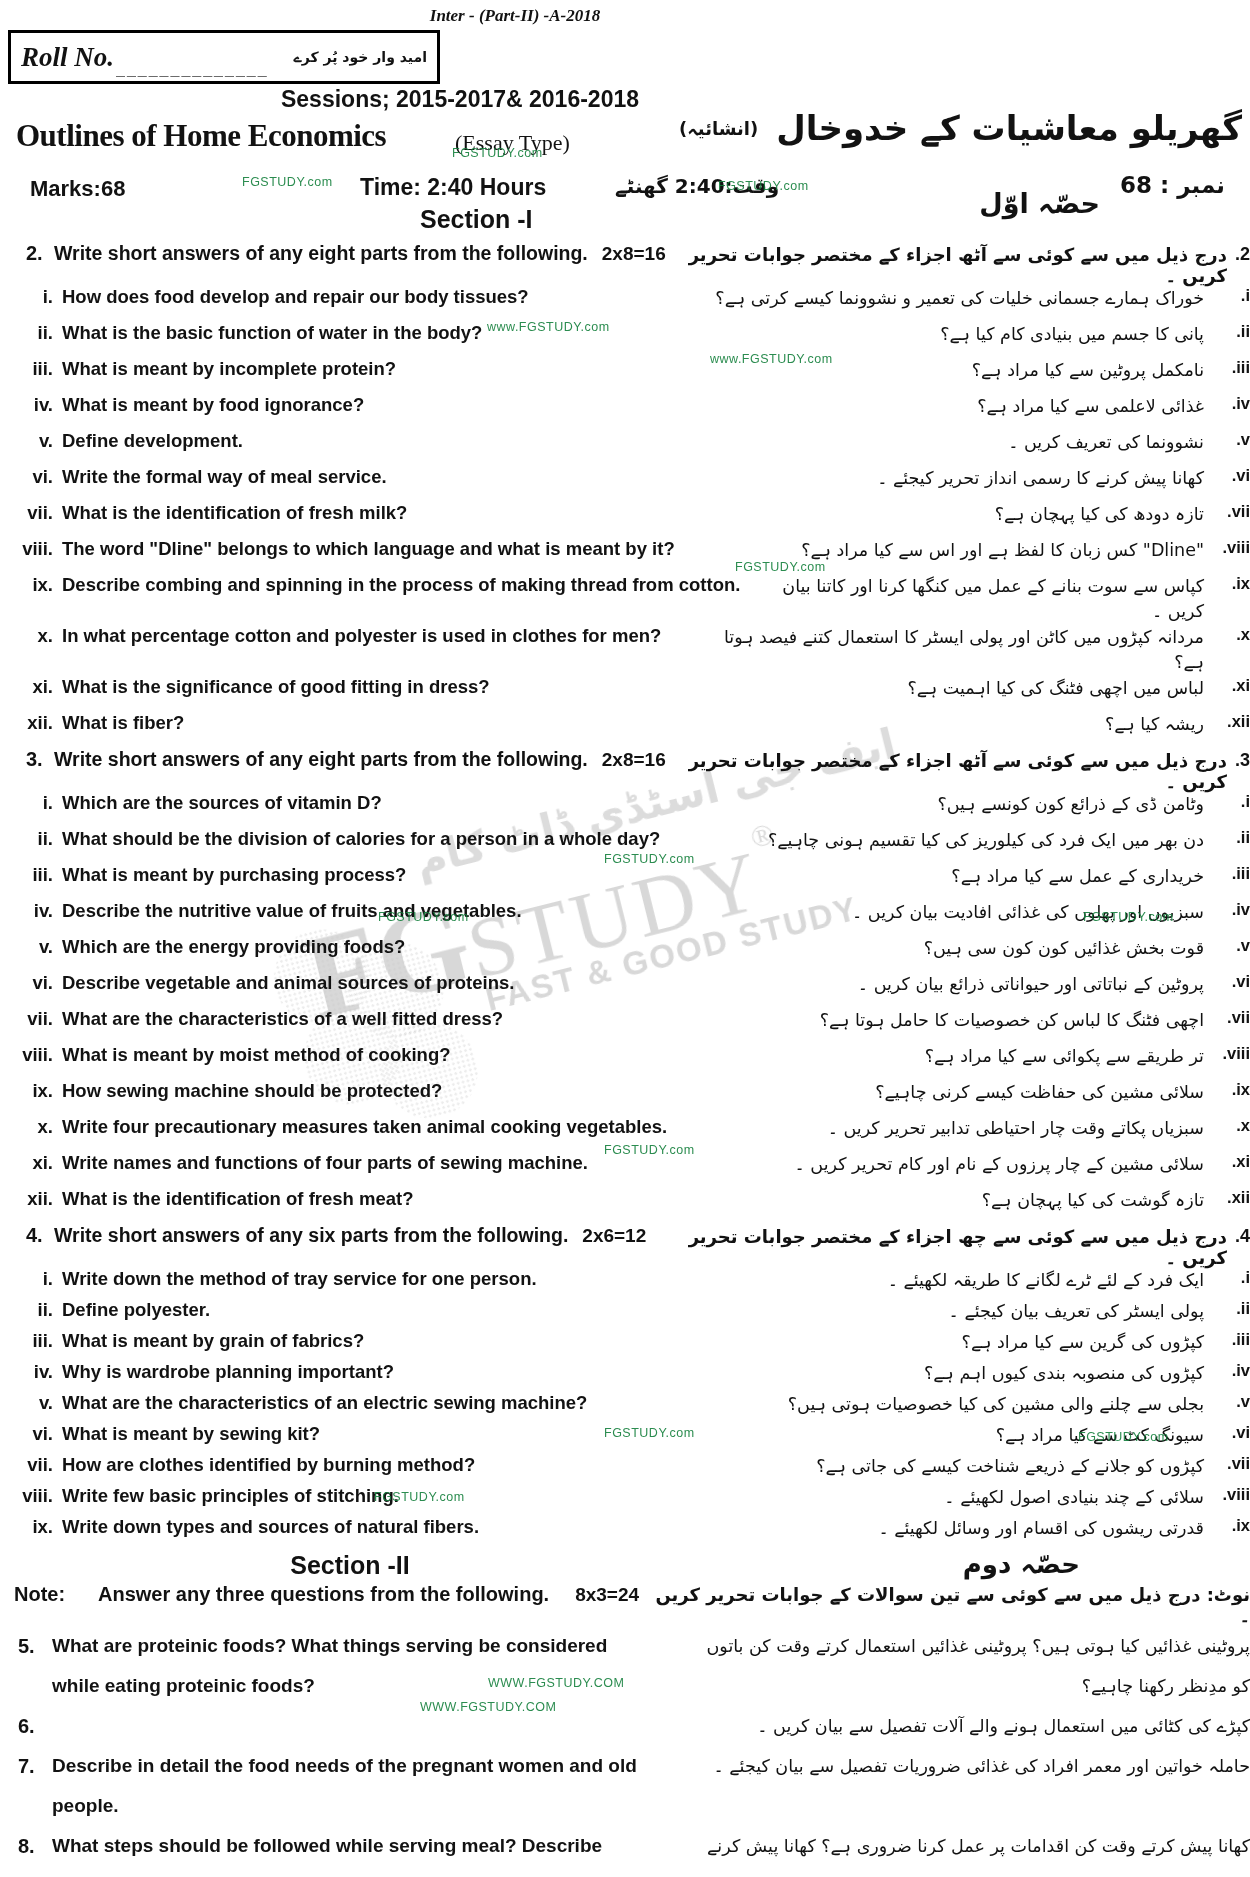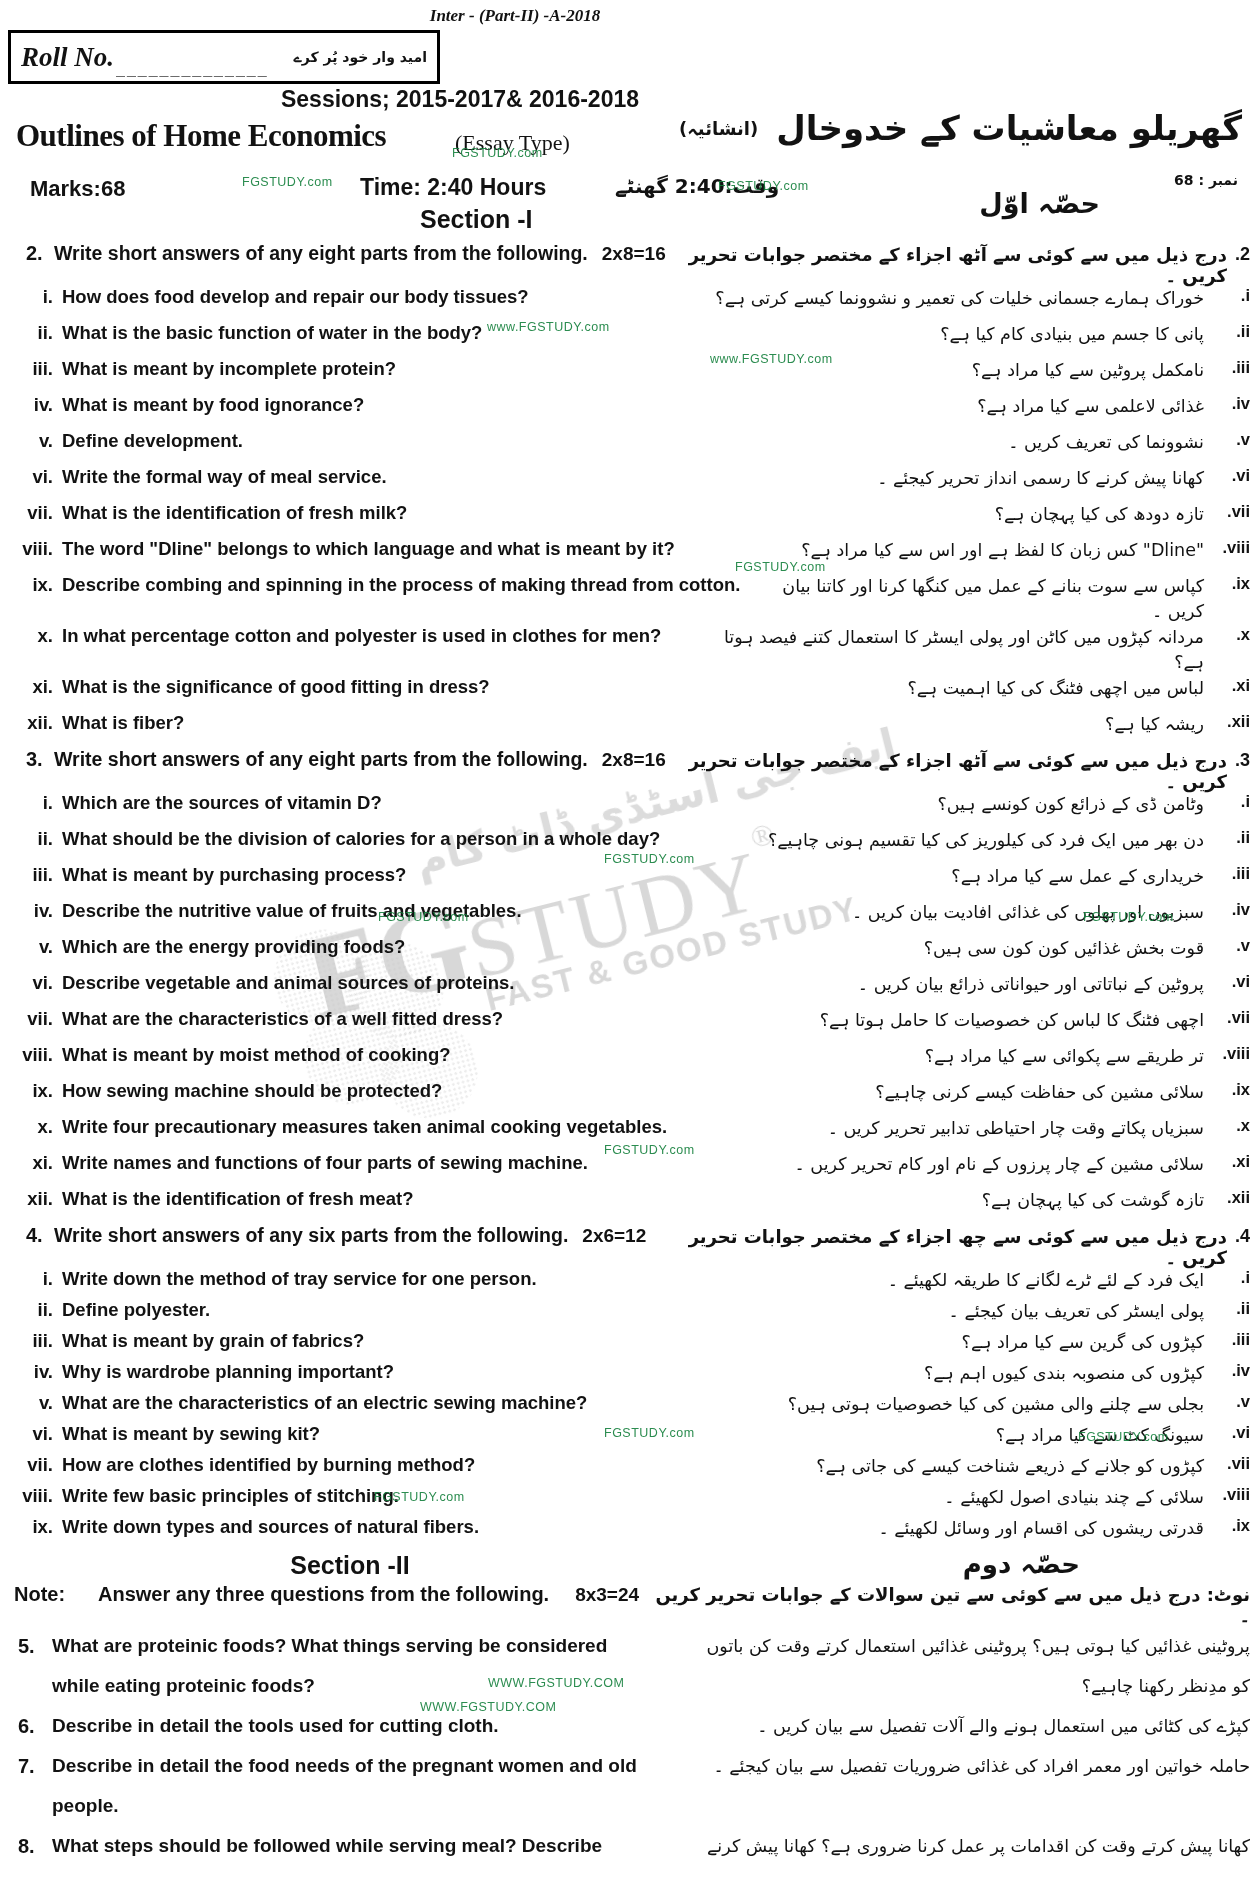--- a/index.html
+++ b/index.html
@@ -21,21 +21,21 @@
   #roll-note{font-size:14px;font-weight:bold;}
   #sessions{left:0;right:330px;top:86px;text-align:center;font-weight:bold;font-size:23px;}
   #title-en{left:16px;top:118px;font-family:"Liberation Serif",serif;font-weight:bold;font-size:31px;letter-spacing:-0.5px;}
   #type-en{left:455px;top:130px;font-family:"Liberation Serif",serif;font-size:22px;}
   #title-ur-wrap{right:8px;top:108px;display:flex;direction:rtl;align-items:center;gap:18px;}
   #title-ur{font-size:34px;font-weight:bold;}
   #type-ur{font-size:18px;font-weight:bold;}
   #marks-en{left:30px;top:176px;font-weight:bold;font-size:22px;}
   #time-en{left:360px;top:174px;font-weight:bold;font-size:23px;}
   #time-ur{left:615px;top:174px;font-size:20px;font-weight:bold;}
-  #marks-ur{right:12px;top:172px;font-size:14px;font-weight:bold;}
+  #marks-ur{right:25px;top:172px;font-size:23px;font-weight:bold;}
   #sec1-en{left:420px;top:205px;font-weight:bold;font-size:25px;}
   #sec1-ur{right:150px;top:188px;font-size:27px;font-weight:bold;}
 
   
   .small-wm{position:absolute;color:#15803d;font-size:12.5px;letter-spacing:.5px;opacity:.9;z-index:3;}
   #big-wm{left:295px;top:790px;width:640px;transform:rotate(-14deg);z-index:0;opacity:.8;}
   #big-wm .brand-ur{color:#c4c4c4;font-size:42px;font-weight:bold;text-align:center;margin-left:120px;opacity:.75;}
   #big-wm .fg-line{font-family:"Liberation Serif",serif;color:#b9b9b9;opacity:.7;line-height:1;margin-top:6px;white-space:nowrap;}
   #big-wm .fg{font-size:118px;font-weight:bold;}
   #big-wm .study{font-size:84px;letter-spacing:4px;}
@@ -522,21 +522,20 @@
   <div class="s2row">
         <div class="s2en">
           <span class="qn">5.</span>
           <span class="t" style="width: 560px;">What are proteinic foods? What things serving be considered while eating proteinic foods?</span>
         </div>
         <div class="s2ur">پروٹینی غذائیں کیا ہوتی ہیں؟ پروٹینی غذائیں استعمال کرتے وقت کن باتوں کو مدِنظر رکھنا چاہیے؟</div>
       </div>
       <div class="s2row">
         <div class="s2en">
           <span class="qn">6.</span>
-          <span class="t">Describe in detail the tools used for cutting cloth.</span>
         </div>
         <div class="s2ur">کپڑے کی کٹائی میں استعمال ہونے والے آلات تفصیل سے بیان کریں ۔</div>
       </div>
       <div class="s2row">
         <div class="s2en">
           <span class="qn">7.</span>
           <span class="t">Describe in detail the food needs of the pregnant women and old people.</span>
         </div>
         <div class="s2ur">حاملہ خواتین اور معمر افراد کی غذائی ضروریات تفصیل سے بیان کیجئے ۔</div>
       </div>

